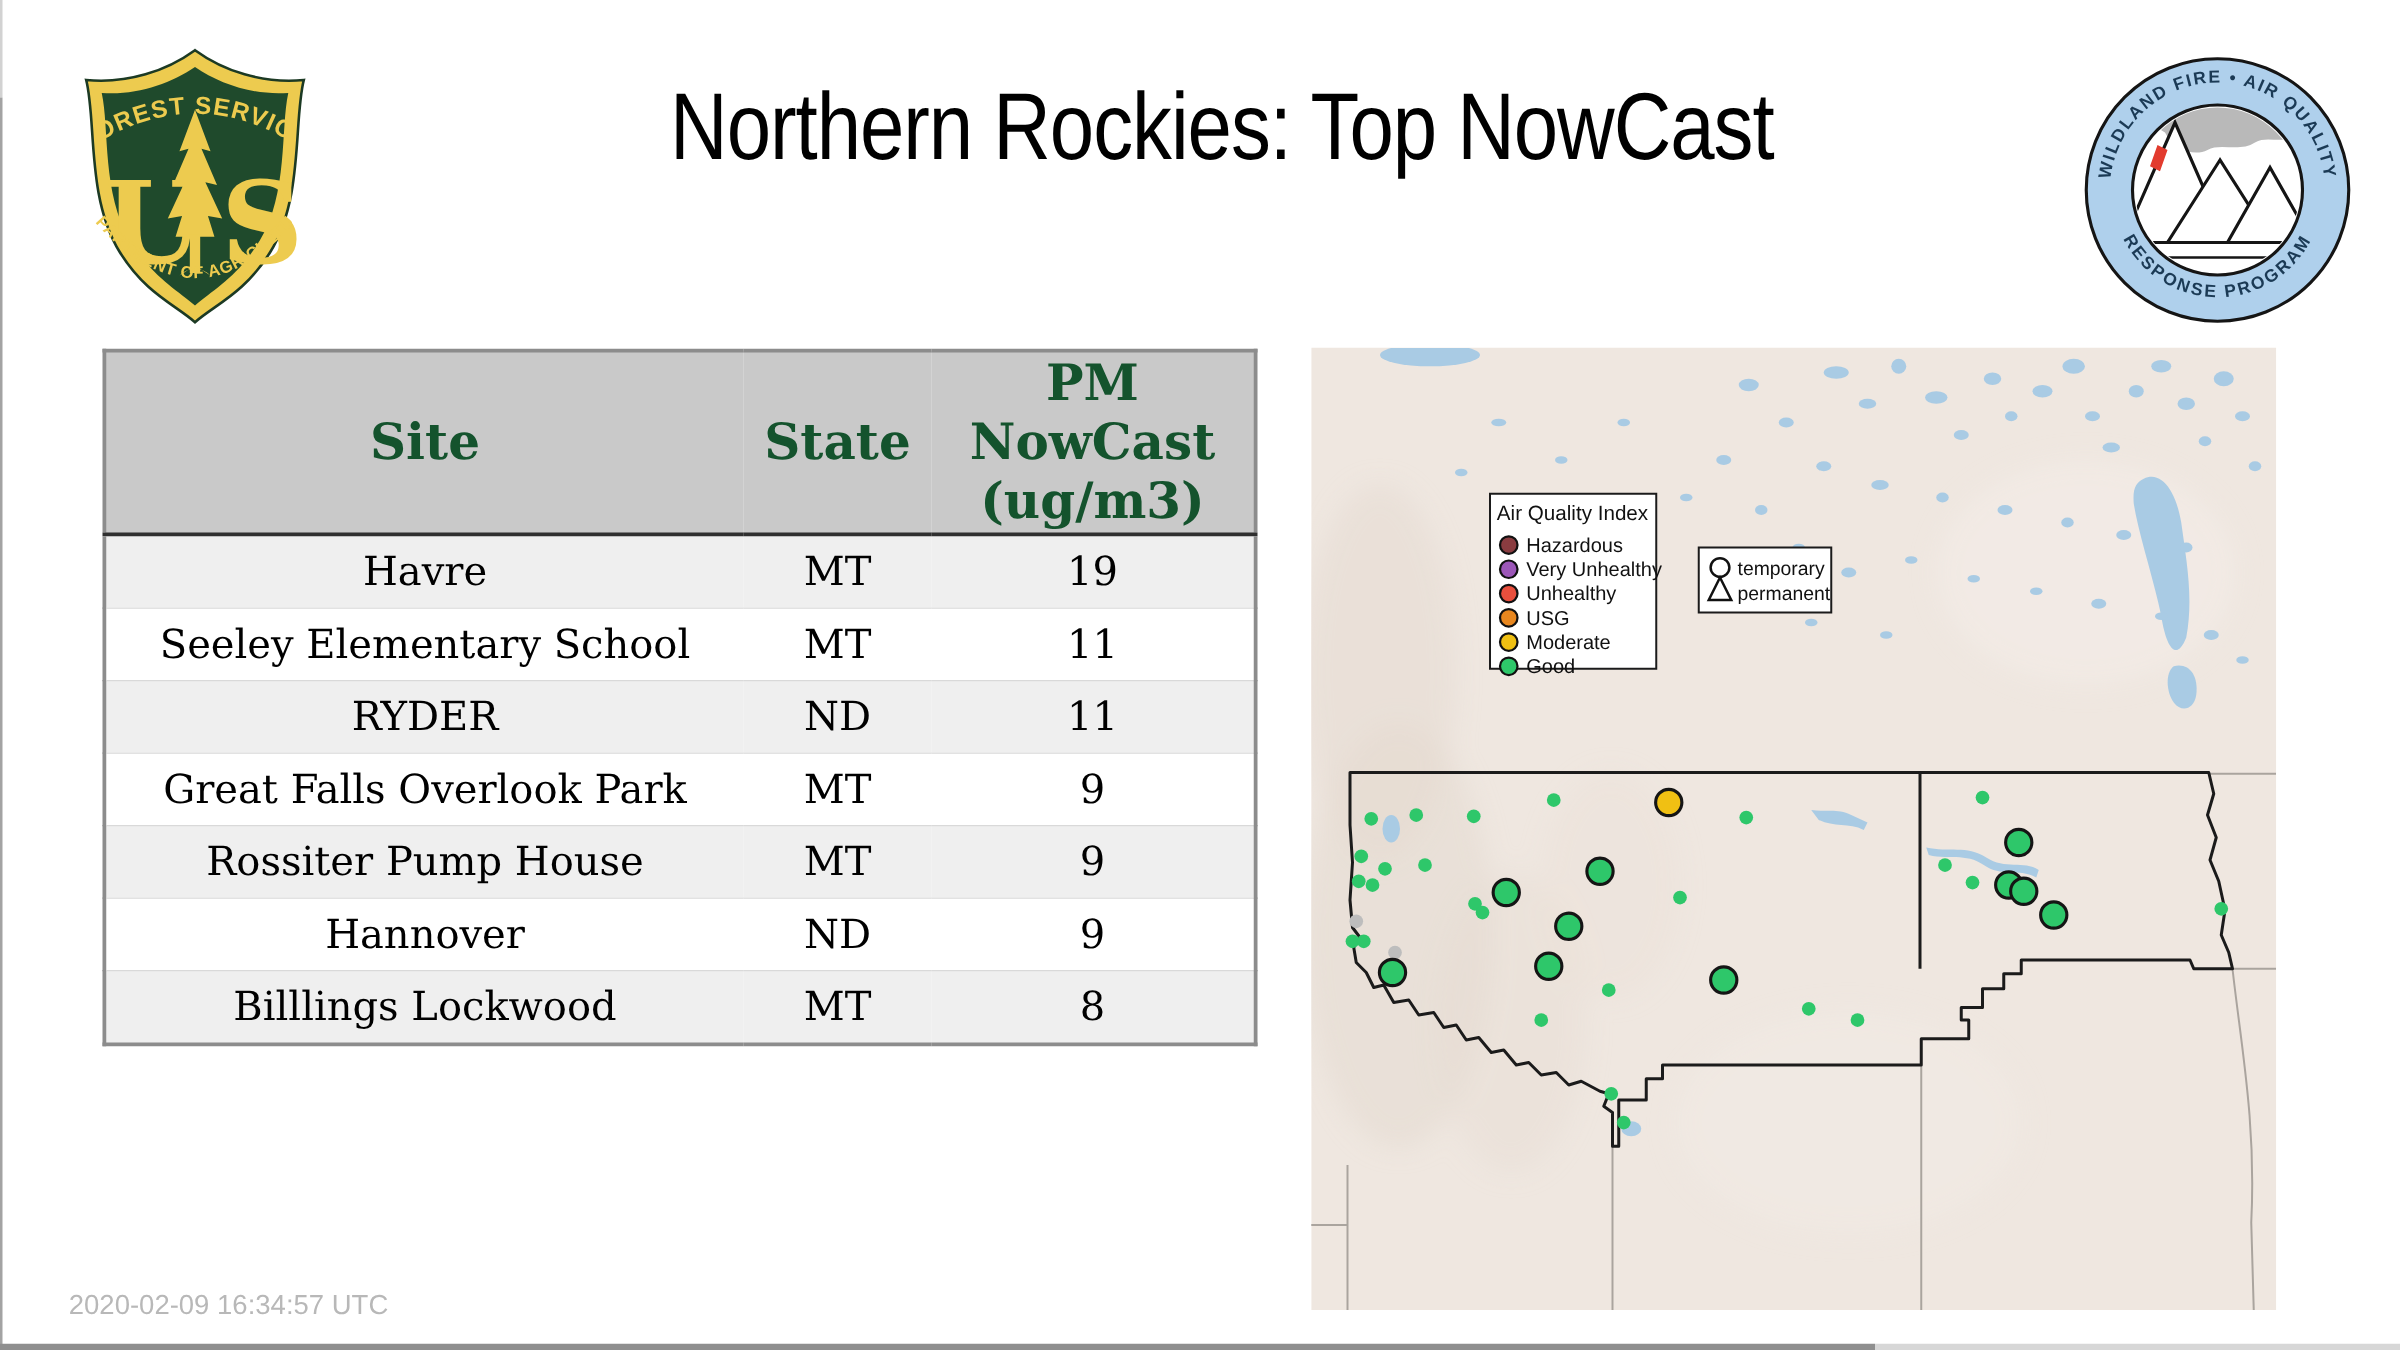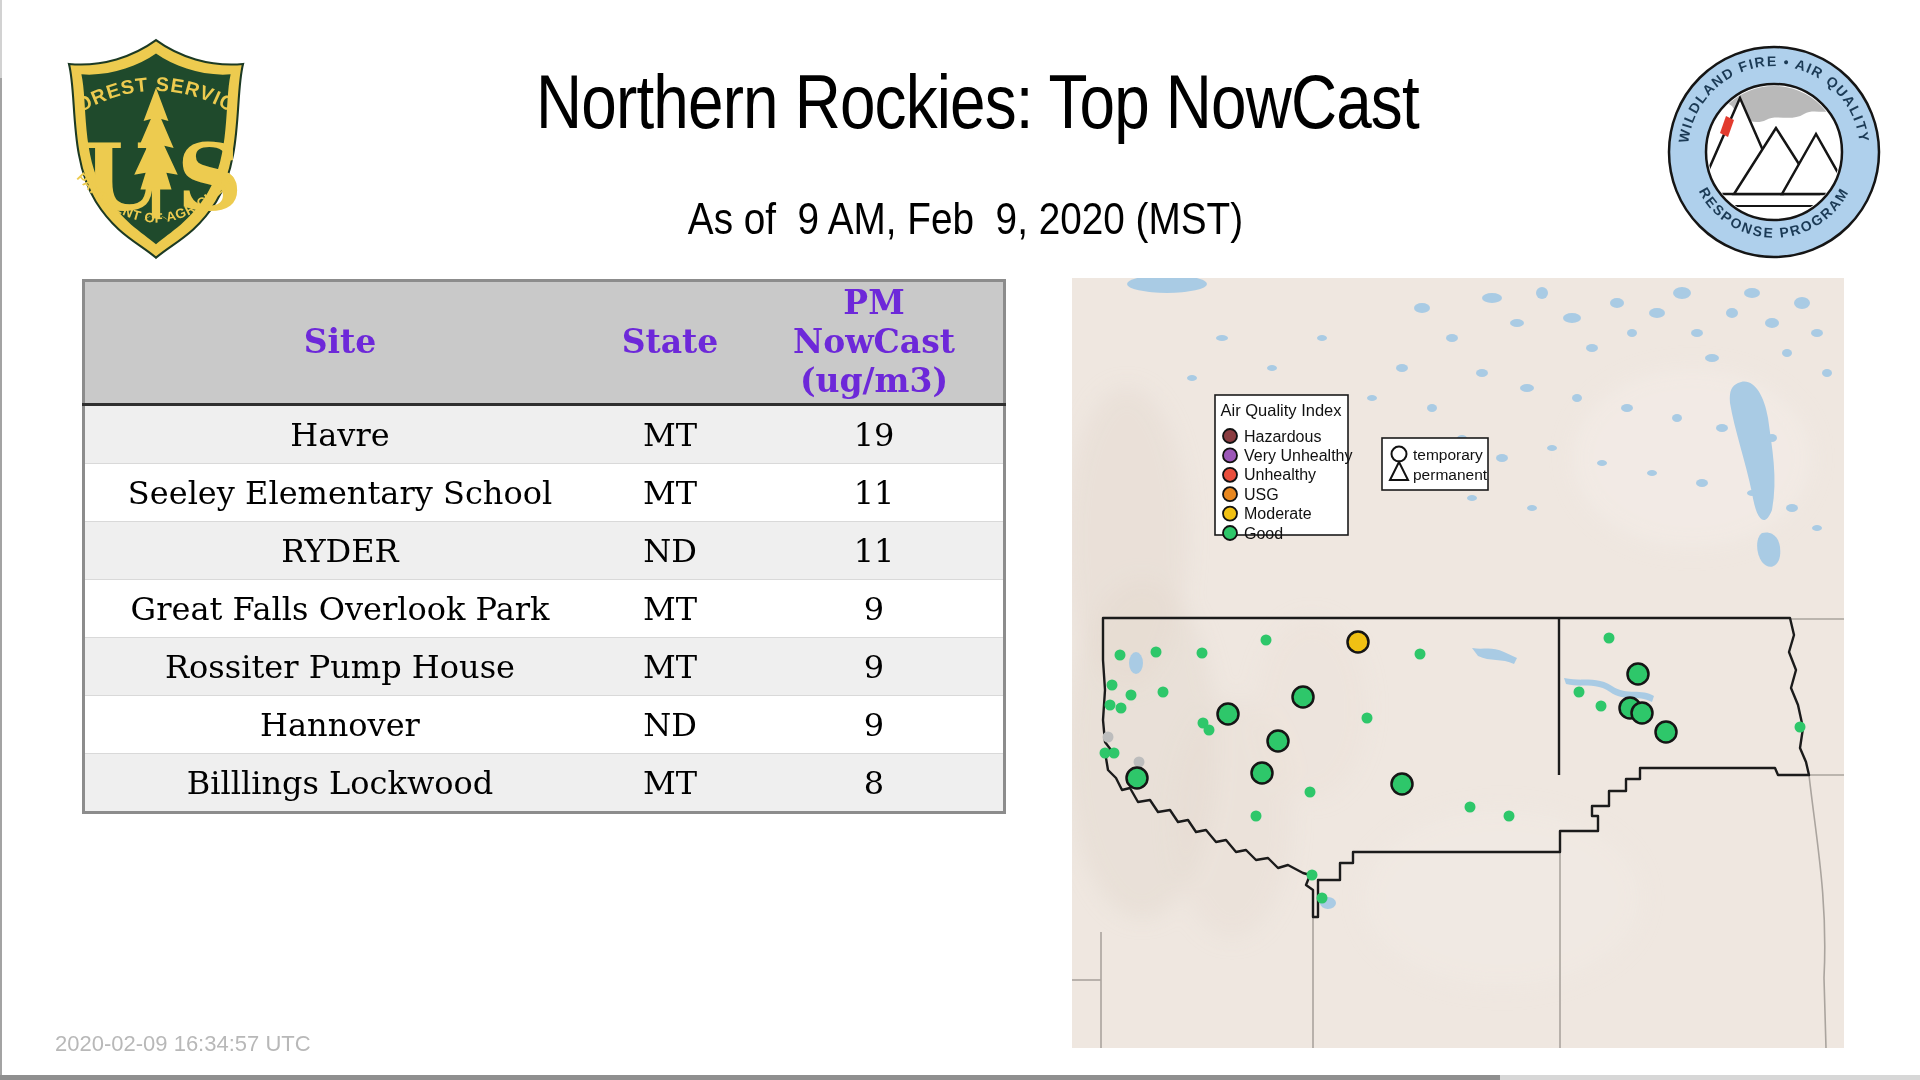--- a/index.html
+++ b/index.html
@@ -22,31 +22,31 @@
   .fs-logo{position:absolute;left:52px;top:36px;width:208px;height:228px;}
   .wf-logo{position:absolute;left:1664px;top:42px;width:220px;height:220px;}
 
   
   .timestamp{position:absolute;left:55px;top:1031px;font-size:22px;color:#b8b8b8;z-index:1;}
 
   
   .table-wrap{position:absolute;left:82px;top:279px;z-index:2;}
   table.now{border-collapse:collapse;width:912px;table-layout:fixed;background:#fff;
             font-family:"DejaVu Serif","Liberation Serif",serif;border:3px solid #8c8c8c;}
-  table.now th{background:#c9c9c9;height:119px;font-size:33px;font-weight:bold;color:#6d28d9;
+  table.now th{background:#c9c9c9;height:119px;font-size:40px;font-weight:bold;color:#14532d;
                border-bottom:3px solid #2f2f2f;text-align:center;vertical-align:middle;
                white-space:pre-line;line-height:1.18;}
   table.now td{height:55px;font-size:32px;color:#000;text-align:center;vertical-align:middle;
                border-bottom:1px solid #d9d9d9;}
   table.now tr:nth-child(odd) td{background:#efefef;}
   table.now tr:nth-child(even) td{background:#ffffff;}
   .col-site{width:508px;} .col-state{width:148px;} .col-pm{width:256px;}
 
   
-  .map-wrap{position:absolute;left:1072px;top:278px;width:772px;height:770px;}
+  .map-wrap{position:absolute;left:1049px;top:278px;width:772px;height:770px;}
   .map-wrap svg{display:block;}
   .svg-sans{font-family:"Liberation Sans",sans-serif;}
 </style>
 </head>
 <body>
 <div id="root">
 
 <div class="edge-left-top"></div>
 <div class="edge-left-bot"></div>
 
@@ -68,21 +68,20 @@
     <polygon points="100,50 88,82 95,80 83,108 92,106 79,134 90,132 85,148 115,148 110,132 121,134 108,106 117,108 105,80 112,82"></polygon>
     <rect x="96" y="146" width="8" height="30"></rect>
     <path d="M88,178 C95,171 105,171 112,178 L104,173 L96,173 Z"></path>
   </g>
   <text class="svg-sans" font-size="13" font-weight="bold" fill="#edcb4f" letter-spacing="0.5">
     <textPath href="#fsBotArc" startOffset="50%" text-anchor="middle">DEPARTMENT OF AGRICULTURE</textPath>
   </text>
 </svg>
 
 <div class="title-wrap"><span class="title">Northern Rockies: Top NowCast</span></div>
-<div class="subtitle-wrap"><span class="subtitle">As of  9 AM, Feb  9, 2020 (MST)</span></div>
 
 <svg class="wf-logo" viewBox="0 0 220 220">
   <defs>
     <clipPath id="innerClip">
           <circle cx="110" cy="110" r="66"></circle>
         </clipPath>
     <path id="wfTop" d="M24,110 A86,86 0 0 1 196,110"></path>
     <path id="wfBot" d="M28,130 A84,84 0 0 0 192,130"></path>
   </defs>
   <circle cx="110" cy="110" r="105" fill="#afd0ec" stroke="#151515" stroke-width="2.5"></circle>

